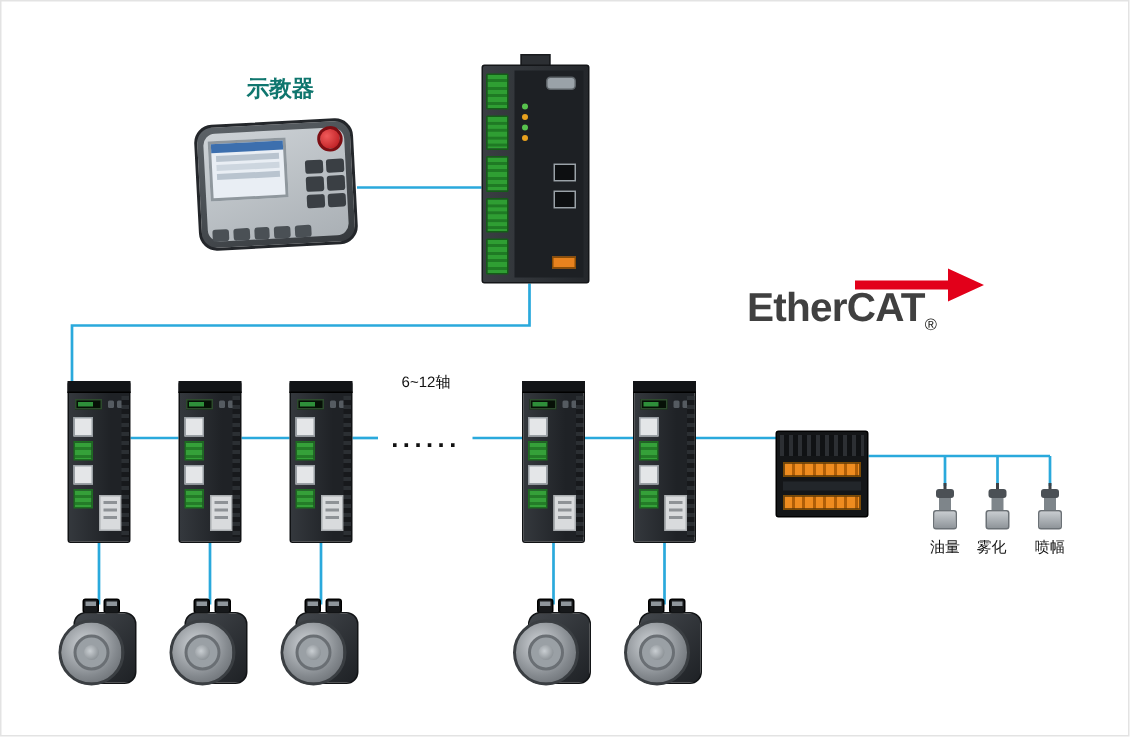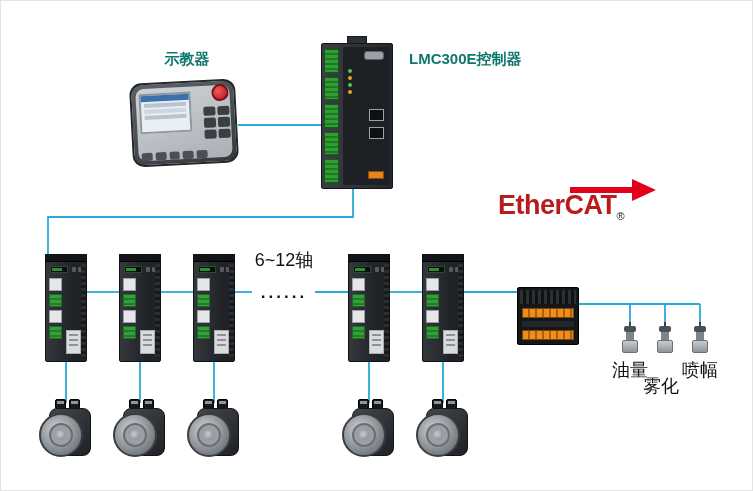--- a/index.html
+++ b/index.html
@@ -1,20 +1,20 @@
 <!DOCTYPE html>
 <html><head>
 <meta charset="utf-8">
 <style>
   * { margin:0; padding:0; box-sizing:border-box; }
   body { font-family:"Liberation Sans","DejaVu Sans",sans-serif; background:#fff; }
   .stage { position:relative; width:753px; height:491px; background:#fff; border:1px solid #e3e3e3; overflow:hidden; margin:0 auto; }
   .abs { position:absolute; }
   .red-label { color:#0f766e; font-weight:700; font-size:15px; text-align:center; white-space:nowrap; }
-  .blk-label { color:#111; font-size:18px; text-align:center; white-space:nowrap; }
+  .blk-label { color:#111; font-size:10px; text-align:center; white-space:nowrap; }
 
   
   .pendant { left:130px; top:80px; width:106px; height:84px; transform:rotate(-3deg); }
   .pendant .shell { position:absolute; inset:0; background:linear-gradient(160deg,#5c6267,#35393d); border:2px solid #23262a; border-radius:12px; }
   .pendant .face { position:absolute; inset:6px; background:linear-gradient(160deg,#cdd2d6,#aab0b5); border-radius:8px; }
   .pendant .screen { position:absolute; left:9px; top:11px; width:52px; height:40px; background:#e9eef4; border:2px solid #8f979d; }
   .pendant .screen .bar { height:6px; background:#3c6fae; }
   .pendant .screen .row { height:4px; margin:2px 3px; background:#b9c4cf; }
   .pendant .screen .row.r2 { background:#cdd6df; }
   .pendant .estop { position:absolute; right:7px; top:5px; width:17px; height:17px; border-radius:50%; background:radial-gradient(circle at 35% 35%,#f05a5a,#b31218); border:2px solid #7d0e13; }
@@ -73,21 +73,21 @@
 
   
   .valve { width:24px; height:32px; top:321px; }
   .valve .pin { position:absolute; left:11px; top:0; width:2px; height:5px; background:#3c4146; }
   .valve .vcap { position:absolute; left:6px; top:4px; width:12px; height:6px; background:#4b5055; border-radius:2px; }
   .valve .vmid { position:absolute; left:8px; top:10px; width:8px; height:8px; background:#7e858a; }
   .valve .vbase { position:absolute; left:4px; top:18px; width:16px; height:13px; background:linear-gradient(180deg,#c8ccd0,#8f959a); border:1px solid #6b7176; border-radius:2px; }
 
   
   .ethercat { left:497px; top:189px; white-space:nowrap; }
-  .ethercat .etext { font-size:27px; font-weight:700; color:#b91c1c; letter-spacing:-0.5px; }
+  .ethercat .etext { font-size:27px; font-weight:700; color:#404040; letter-spacing:-0.5px; }
   .ethercat .ereg { font-size:11px; color:#1c1c1a; vertical-align:baseline; position:relative; top:6px; }
 </style>
 </head>
 <body>
 
 <div class="stage">
 
   <svg class="abs" style="left:0;top:0" width="753" height="491">
     <g stroke="#2aa9dc" stroke-width="1.8" fill="none">
       <line x1="237" y1="124" x2="320" y2="124"></line>
@@ -104,25 +104,24 @@
       <line x1="368" y1="361" x2="368" y2="402"></line>
       <line x1="442" y1="361" x2="442" y2="402"></line>
       <polyline points="578,303 699,303"></polyline>
       <line x1="629" y1="303" x2="629" y2="323"></line>
       <line x1="664" y1="303" x2="664" y2="323"></line>
       <line x1="699" y1="303" x2="699" y2="323"></line>
     </g>
   </svg>
 
   <div class="abs red-label" style="left:146px;top:49px;width:80px">示教器</div>
-  <div class="abs red-label" style="left:408px;top:49px;text-align:left">LMC300E控制器</div>
   <div class="abs blk-label" style="left:247px;top:247px;width:72px">6~12轴</div>
   <div class="abs" style="left:247px;top:282px;width:72px;text-align:center;font-weight:900;font-size:17px;letter-spacing:3px;color:#111">......</div>
   <div class="abs blk-label" style="left:607px;top:357px;width:44px">油量</div>
-  <div class="abs blk-label" style="left:642px;top:373px;width:36px">雾化</div>
+  <div class="abs blk-label" style="left:642px;top:357px;width:36px">雾化</div>
   <div class="abs blk-label" style="left:677px;top:357px;width:44px">喷幅</div>
 
   <div class="abs ethercat">
     <span class="etext">EtherCAT</span><span class="ereg">®</span>
   </div>
   <svg class="abs" style="left:555px;top:176px" width="105" height="28">
     <polygon points="14,10 76,10 76,2 100,13 76,24 76,16 14,16" fill="#e2001a"></polygon>
   </svg>
 
   <div class="abs pendant">

